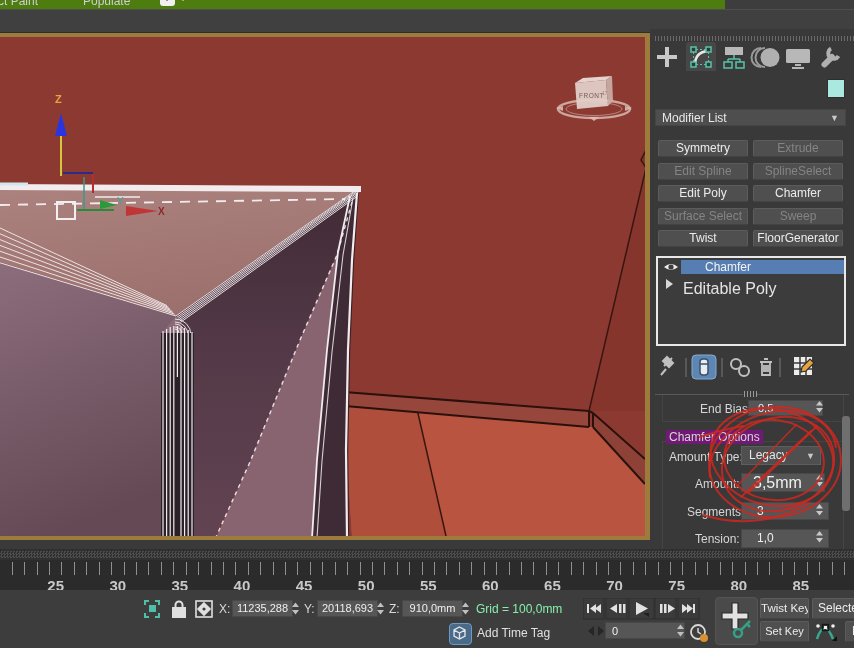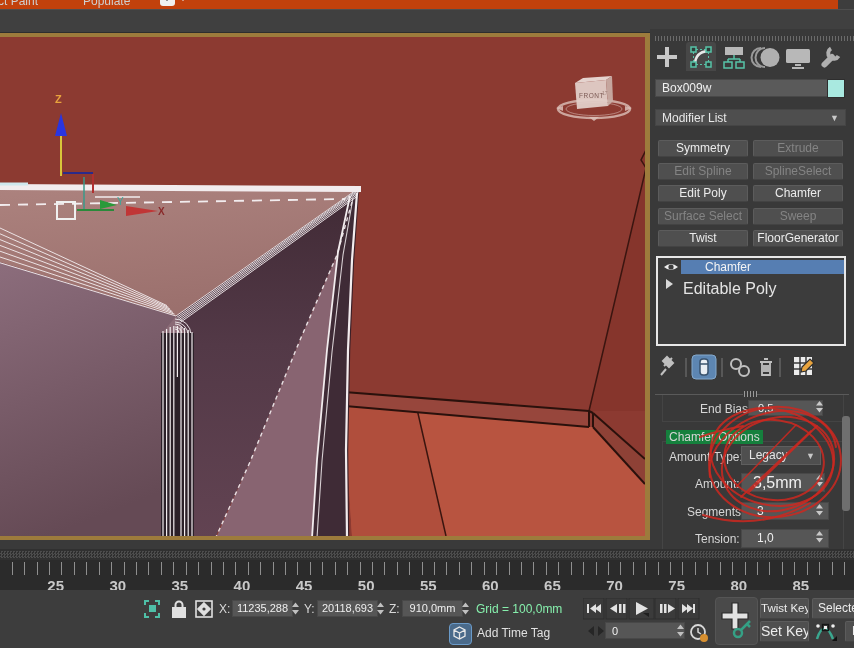--- a/index.html
+++ b/index.html
@@ -13,21 +13,21 @@
        border-radius:2px;color:#ececec;font-size:12px;text-align:center;
        line-height:15px;overflow:hidden;white-space:nowrap;}
   .btn.dis{color:#848484;}
   #ruler i{position:absolute;top:2px;width:1px;height:13px;background:#8f8f8f;}
   #ruler b{position:absolute;top:17px;width:30px;text-align:right;color:#c8c8c8;font-size:15px;font-weight:bold;}
 </style>
 </head>
 <body>
 <div id="root">
 
-  <div class="abs" style="left:0;top:0;width:838px;height:9px;background:#c2410c;overflow:hidden;">
+  <div class="abs" style="left:0;top:0;width:725px;height:9px;background:#4d7c0f;overflow:hidden;">
     <div class="abs" style="left:-2px;top:-6px;color:#cfcfcf;font-size:12px;">ct Paint</div>
     <div class="abs" style="left:83px;top:-6px;color:#cfcfcf;font-size:12px;">Populate</div>
     <div class="abs" style="left:160px;top:-4px;width:15px;height:10px;background:#f0f0f0;border-radius:3px;"></div>
     <div class="abs" style="left:164px;top:-2px;width:0;height:0;border:3px solid transparent;border-top-color:#333;"></div>
     <div class="abs" style="left:179px;top:-3px;width:0;height:0;border:4px solid transparent;border-top-color:#e8e8e8;"></div>
   </div>
 
   <div class="abs" style="left:0;top:9px;width:854px;height:24px;background:#404040;border-top:1px solid #4e4e4e;"></div>
 
   <div class="abs" style="left:0;top:33px;width:650px;height:507px;background:#9d7b3c;box-shadow:0 0 0 1px #2e2e2e;"></div>
@@ -213,21 +213,20 @@
       <rect x="145" y="20" width="6" height="2"></rect>
       <rect x="142" y="23" width="12" height="2"></rect>
     </g>
 
     <g stroke="#b0b0b0" fill="none">
       <path d="M174.5,20.5 L182,13" stroke-width="6" stroke-linecap="round"></path>
       <path d="M181,4.5 A5.5,5.5 0 1 0 188.5,12" stroke-width="4"></path>
     </g>
   </svg>
 
-  <div class="abs field" style="left:655px;top:79px;width:166px;height:16px;background:#5a5a5a;font-size:12px;line-height:16px;padding-left:6px;color:#f0f0f0;">Box009w</div>
   <div class="abs" style="left:827px;top:79px;width:16px;height:17px;background:#a9e9e0;border:1px solid #2e2e2e;"></div>
 
   <div class="abs" style="left:655px;top:109px;width:191px;height:17px;background:#4e4e4e;border:1px solid #454545;color:#e8e8e8;font-size:12px;line-height:17px;padding-left:6px;box-sizing:border-box;">Modifier List
     <span style="position:absolute;right:6px;top:0;color:#c8c8c8;font-size:9px;">▼</span>
   </div>
 
   <div class="abs btn" style="left:658px;top:140px;width:88px;height:15px;">Symmetry</div>
   <div class="abs btn dis" style="left:753px;top:140px;width:88px;height:15px;">Extrude</div>
   <div class="abs btn dis" style="left:658px;top:163px;width:88px;height:15px;">Edit Spline</div>
   <div class="abs btn dis" style="left:753px;top:163px;width:88px;height:15px;">SplineSelect</div>
@@ -287,21 +286,21 @@
 
   <div class="abs" style="left:655px;top:394px;width:88px;height:1px;background:#5a5a5a;"></div>
   <div class="abs" style="left:757px;top:394px;width:92px;height:1px;background:#5a5a5a;"></div>
   <div class="abs" style="left:744px;top:391px;width:13px;height:6px;background:repeating-linear-gradient(90deg,#9a9a9a 0 1px,transparent 1px 3px);"></div>
 
   <div class="abs" style="left:662px;top:395px;width:180px;height:26px;border:1px solid #444;border-top:none;"></div>
   <div class="abs lbl" style="left:700px;top:402px;">End Bias:</div>
   <div class="abs field" style="left:748px;top:400px;width:64px;height:14px;padding-left:9px;">0,5</div>
 
   <div class="abs" style="left:662px;top:441px;width:180px;height:118px;border:1px solid #454545;border-bottom:none;"></div>
-  <div class="abs lbl" style="left:666px;top:430px;background:#15803d;padding:0 3px;">Chamfer Options</div>
+  <div class="abs lbl" style="left:666px;top:430px;background:#701a75;padding:0 3px;">Chamfer Options</div>
   <div class="abs lbl" style="left:669px;top:450px;">Amount Type:</div>
   <div class="abs" style="left:741px;top:446px;width:80px;height:19px;background:#4f4f4f;border:1px solid #5e5e5e;box-sizing:border-box;color:#e6e6e6;font-size:12px;line-height:17px;padding-left:7px;">Legacy
     <span style="position:absolute;right:5px;top:1px;color:#c8c8c8;font-size:9px;">▼</span>
   </div>
   <div class="abs lbl" style="left:695px;top:477px;">Amount:</div>
   <div class="abs field" style="left:741px;top:473px;width:71px;height:17px;line-height:17px;padding-left:11px;font-size:16px;">3,5mm</div>
   <div class="abs lbl" style="left:687px;top:505px;">Segments:</div>
   <div class="abs field" style="left:741px;top:502px;width:71px;height:16px;line-height:16px;padding-left:15px;font-size:12px;">3</div>
   <div class="abs lbl" style="left:695px;top:532px;">Tension:</div>
   <div class="abs field" style="left:741px;top:529px;width:71px;height:17px;line-height:17px;padding-left:15px;font-size:12px;">1,0</div>
@@ -505,21 +504,21 @@
   <svg class="abs" style="left:718px;top:600px;" width="38" height="42" viewBox="0 0 38 42">
     <path d="M14,3 h6 v10 h10 v6 h-10 v10 h-6 v-10 h-10 v-6 h10 z" fill="#e2e2e2" stroke="#2a2a2a" stroke-width="1.2"></path>
     <g stroke="#35a085" stroke-width="2.5" fill="none">
       <circle cx="20" cy="33" r="4"></circle>
       <line x1="23" y1="30" x2="32" y2="21"></line>
       <line x1="29" y1="24" x2="32" y2="27"></line>
     </g>
   </svg>
   <div class="abs btn" style="left:760px;top:598px;width:47px;height:19px;line-height:19px;font-size:11.5px;">Twist Key</div>
   <div class="abs btn" style="left:812px;top:598px;width:50px;height:19px;line-height:19px;font-size:12px;text-align:left;padding-left:5px;">Selected</div>
-  <div class="abs btn" style="left:760px;top:621px;width:47px;height:19px;line-height:19px;font-size:14px;">Set Key</div>
+  <div class="abs btn" style="left:760px;top:621px;width:47px;height:19px;line-height:19px;font-size:11px;">Set Key</div>
   <svg class="abs" style="left:814px;top:623px;" width="24" height="20" viewBox="0 0 24 20">
     <g stroke="#3aa78f" stroke-width="2.5" fill="none">
       <path d="M3,16 Q6,6 10,6"></path>
         <path d="M19,16 Q15,6 12,6"></path>
     </g>
     <rect x="8.5" y="1.5" width="6" height="6" fill="none" stroke="#161616" stroke-width="1.4"></rect>
     <rect x="10" y="3" width="3" height="3" fill="#f0f0f0"></rect>
     <circle cx="4" cy="3" r="1.8" fill="#f0f0f0"></circle>
       <circle cx="19" cy="3" r="1.8" fill="#f0f0f0"></circle>
     <path d="M18,18 l5,0 l0,-5 z" fill="#111"></path>

